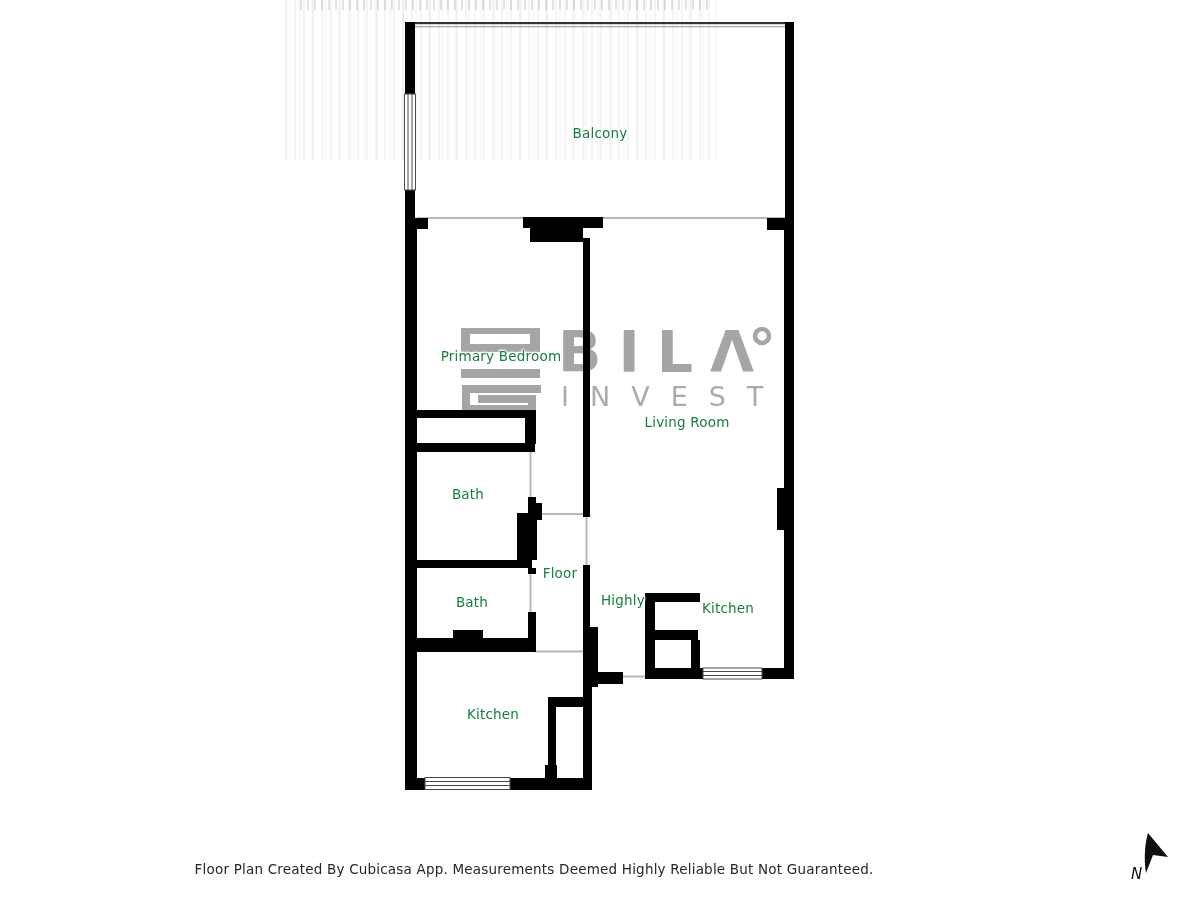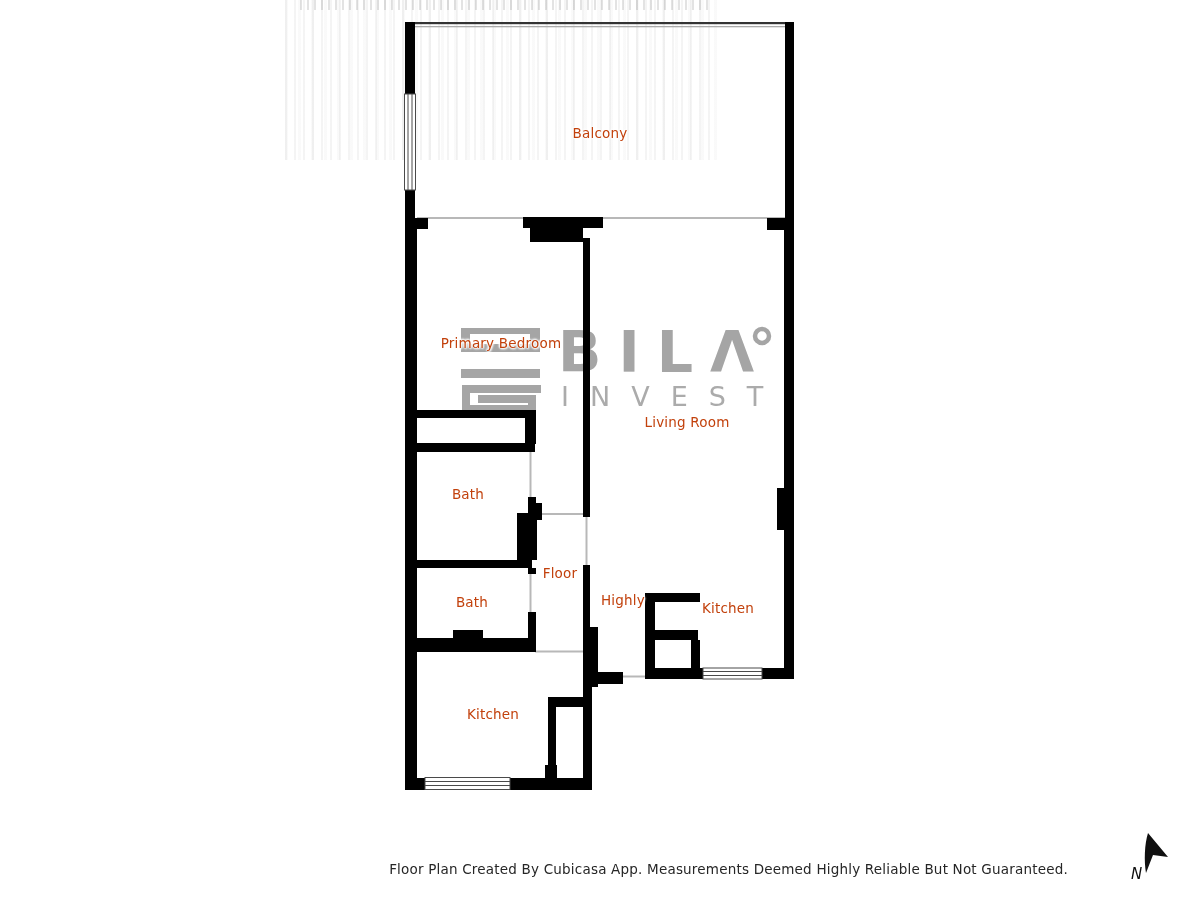--- a/index.html
+++ b/index.html
@@ -16,34 +16,34 @@
     opacity:.55;pointer-events:none;
   }
   .hatch-top{
     position:absolute;left:300px;top:0;width:408px;height:10px;
     background:repeating-linear-gradient(90deg, rgba(0,0,0,.28) 0 2px, rgba(0,0,0,0) 2px 7px);
     opacity:.40;pointer-events:none;
   }
   svg{position:absolute;left:0;top:0;}
   .room-label{
     position:absolute;transform:translate(-50%,-50%);
-    font-size:13.5px;color:#c2410c;white-space:nowrap;letter-spacing:.2px;
+    font-size:13.5px;color:#15803d;white-space:nowrap;letter-spacing:.2px;
     text-shadow:0 0 2px #fff,0 0 2px #fff,0 0 3px #fff,0 0 3px #fff,1px 1px 2px #fff,-1px -1px 2px #fff;
   }
   .rl0{left:600px;top:133px;}
-  .rl1{left:501px;top:343px;}
+  .rl1{left:501px;top:356px;}
   .rl2{left:687px;top:390px;margin-top:32px;}
   .rl3{left:468px;top:494px;}
   .rl4{left:472px;top:602px;}
   .rl5{left:560px;top:573px;}
   .rl6{left:623px;top:600px;}
   .rl7{left:728px;top:600px;margin-top:8px;}
   .rl8{left:493px;top:714px;}
   .footer{
-    position:absolute;left:0;top:861px;width:1068px;text-align:right;
+    position:absolute;left:0;top:861px;width:1068px;text-align:center;
     font-size:13.5px;color:#262626;letter-spacing:.2px;
   }
   .north-n{
     position:absolute;left:1131px;top:865px;font-size:15px;font-style:italic;color:#101010;
   }
 </style>
 </head>
 <body>
 
 <div id="stage">

